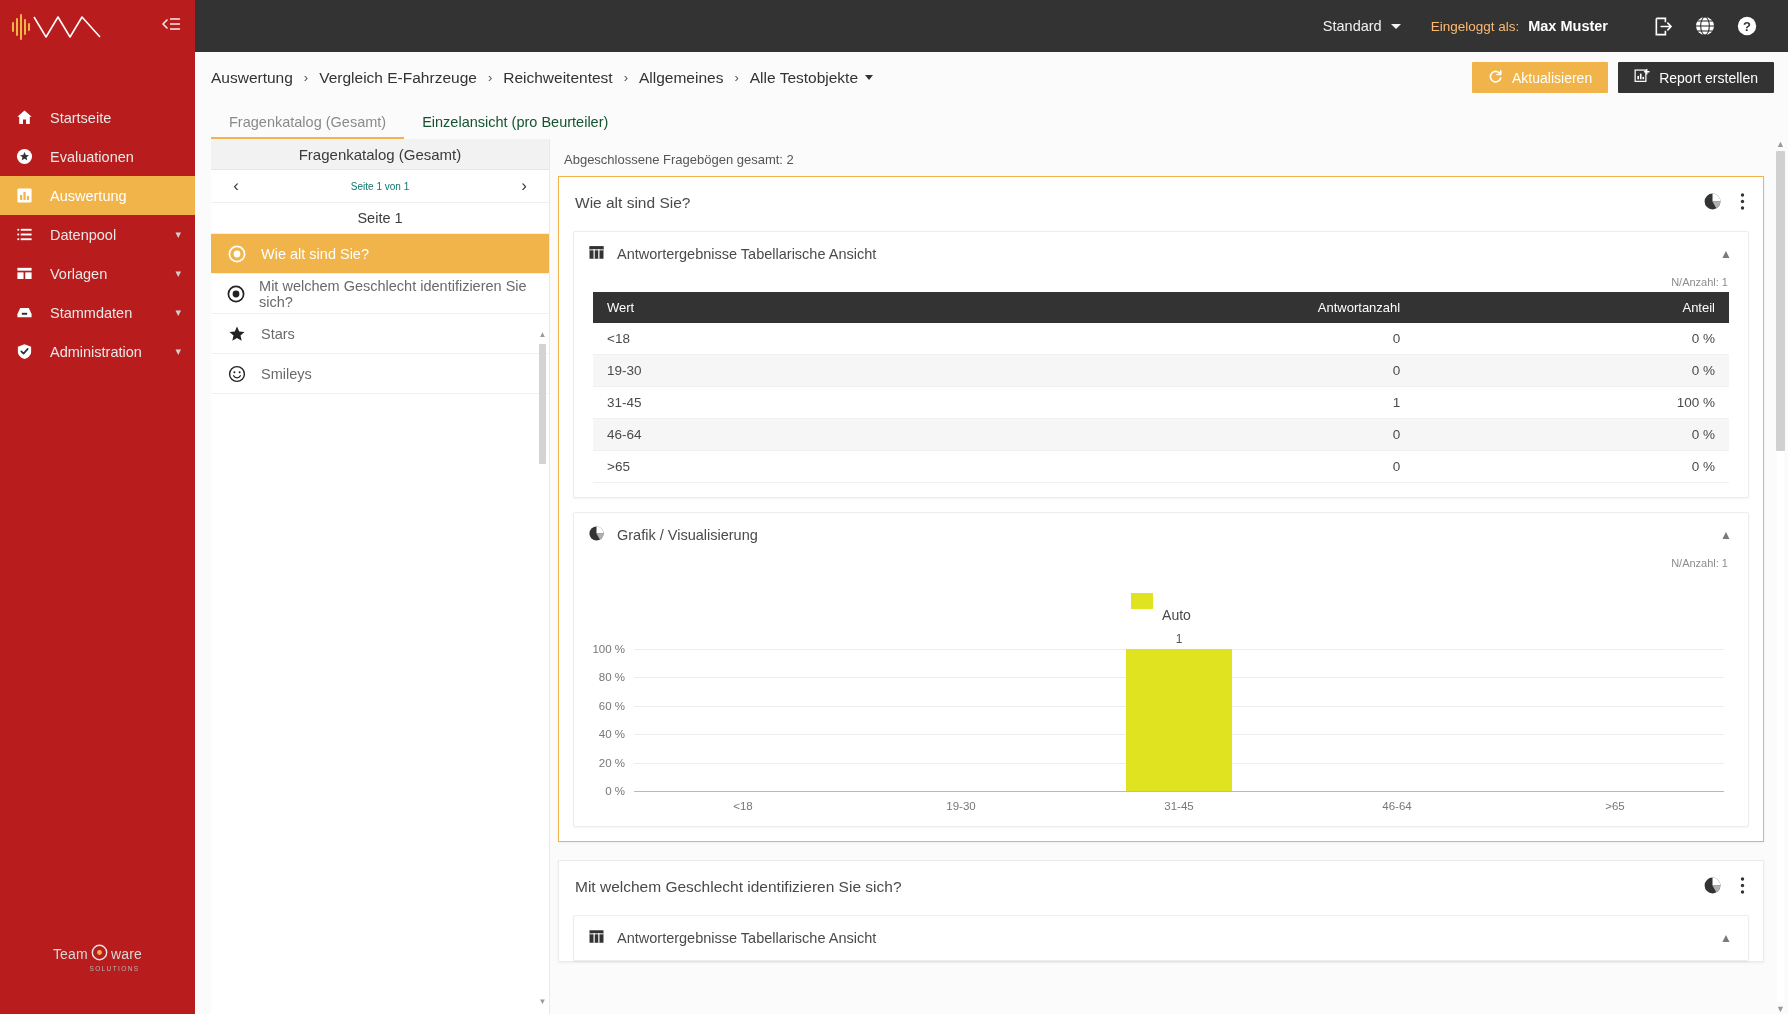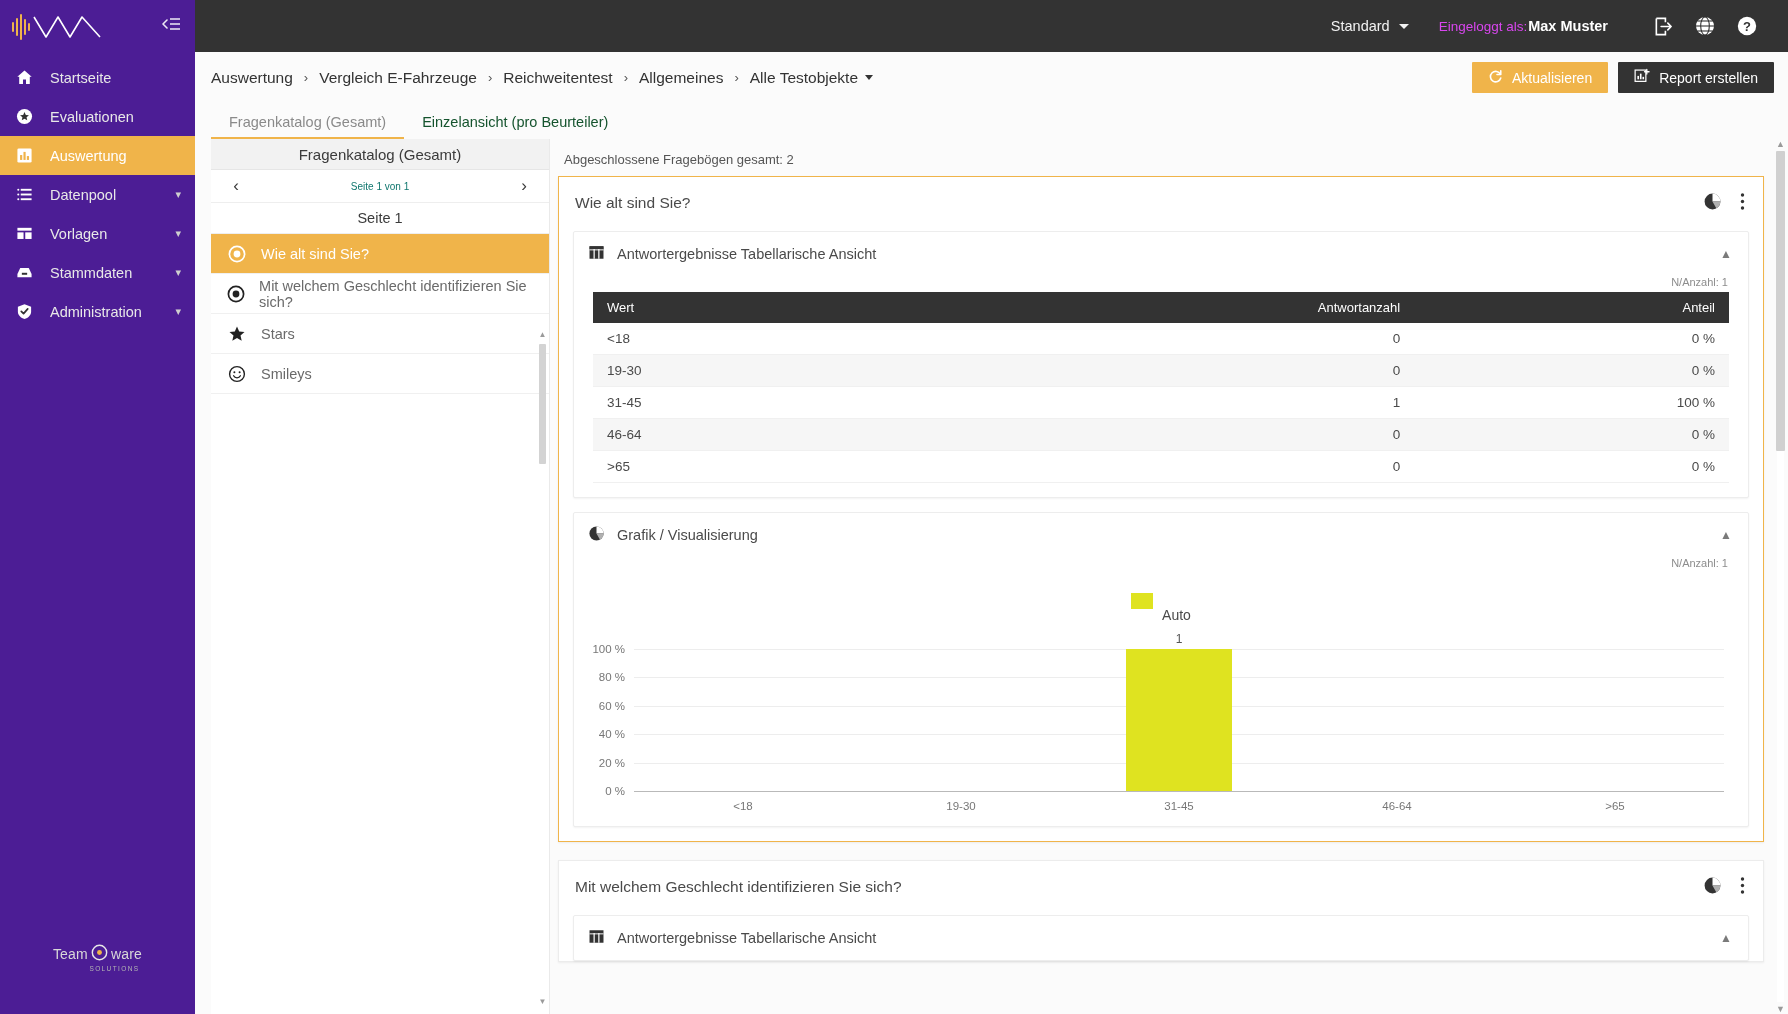--- a/index.html
+++ b/index.html
@@ -7,25 +7,26 @@
     width: 1788px; height: 1014px;
     font-family: "Liberation Sans", sans-serif;
     background: #ffffff;
     overflow: hidden;
   }
   .app { position: relative; width: 1788px; height: 1014px; display: flex; }
 
   
   .sidebar {
     width: 195px; height: 1014px;
-    background: #4c1d95;
+    background: #b91c1c;
     display: flex; flex-direction: column;
     flex: 0 0 195px;
     position: relative;
     z-index: 5;
+    gap: 40px;
   }
   .sidebar-top {
     height: 52px;
     display: flex; align-items: center; justify-content: space-between;
     padding: 0 14px 0 10px;
   }
   .logo-wrap { display: flex; align-items: center; height: 36px; }
   .collapse-btn { cursor: pointer; opacity: .9; }
   .nav { margin-top: 6px; display: flex; flex-direction: column; }
   .nav-item {
@@ -56,21 +57,21 @@
     background: #333333;
     display: flex; align-items: center; justify-content: flex-end;
     padding-right: 24px;
     z-index: 4;
   }
   .tb-select {
     display: flex; align-items: center; gap: 9px;
     color: #f2f2f2; font-size: 14.5px; cursor: pointer; margin-right: 30px;
   }
   .caret-d { width:0;height:0;border-left:5px solid transparent;border-right:5px solid transparent;border-top:5.5px solid #f2f2f2; }
-  .tb-loggedlabel { color: #d946ef; font-size: 13.5px; margin-right: 1px; }
+  .tb-loggedlabel { color: #fdba74; font-size: 13.5px; margin-right: 9px; }
   .tb-user { color: #ffffff; font-size: 14.5px; font-weight: bold; margin-right: 30px; }
   .tb-icon { width: 34px; height: 34px; display: flex; align-items: center; justify-content: center; cursor: pointer; margin-left: 8px; }
 
   
   .main {
     position: absolute; top: 52px; left: 195px;
     width: 1593px; height: 962px;
     background: #fbfbfb;
     display: flex; flex-direction: column;
   }

